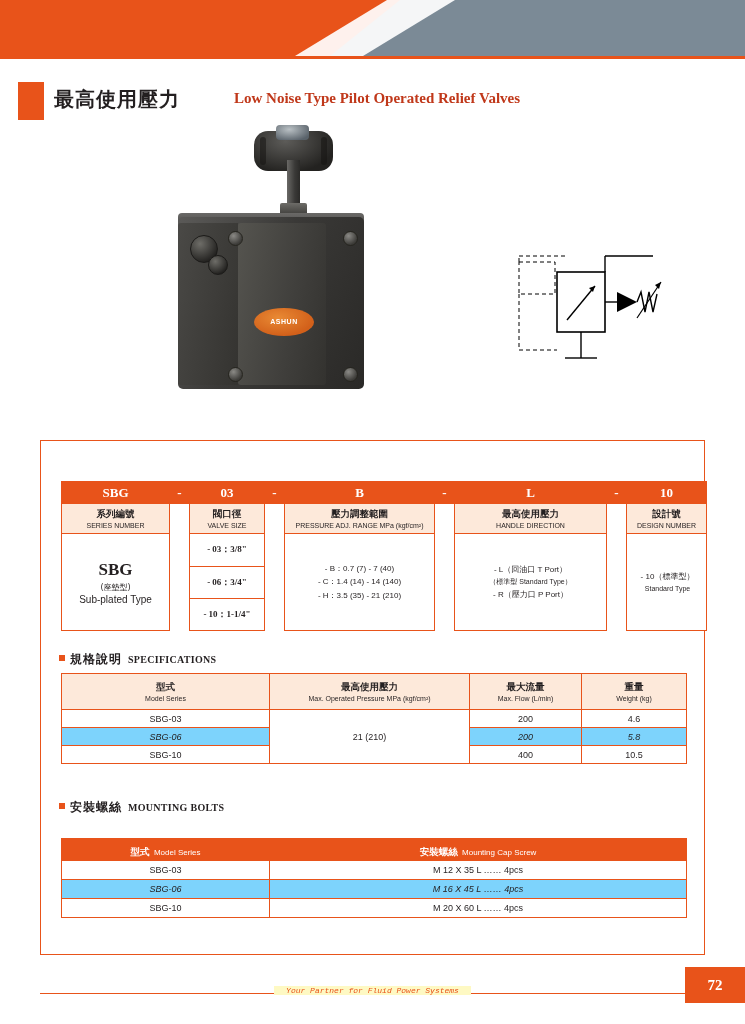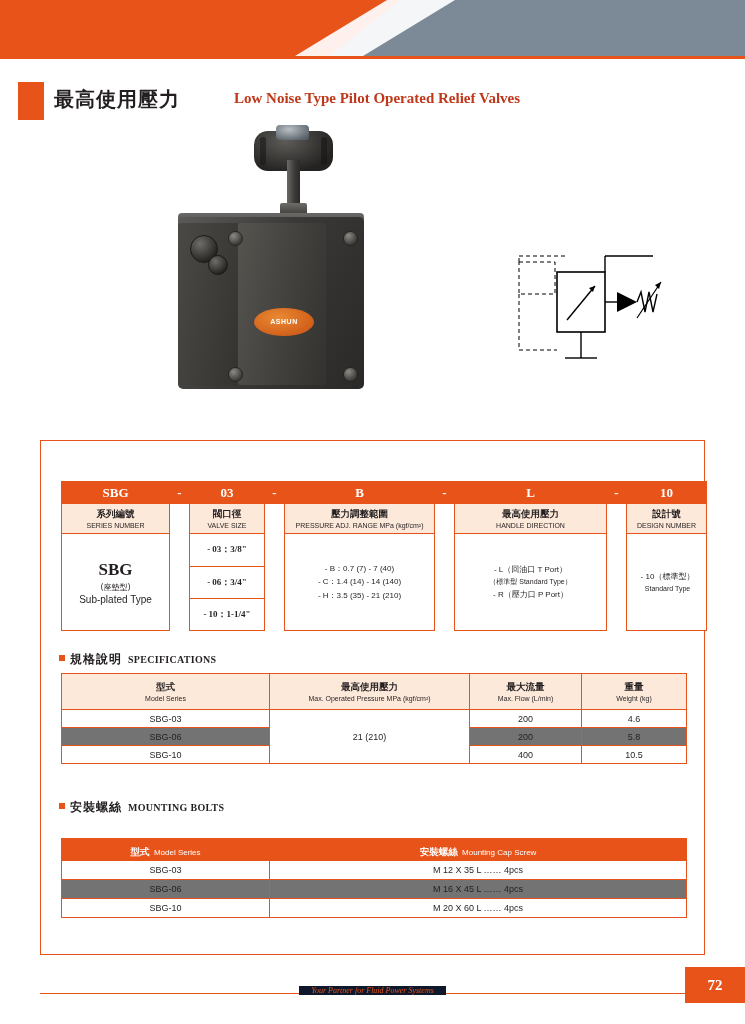--- a/index.html
+++ b/index.html
@@ -312,21 +312,21 @@
     border-collapse: collapse;
     table-layout: fixed;
   }
   .spec-table td, .spec-table th {
     border: 1px solid #e8531a;
     text-align: center;
     vertical-align: middle;
   }
   .spec-table thead td { background: #fde9da; height: 36px; padding: 2px; }
   .spec-table tbody td { height: 18px; font-size: 9px; font-family: "Liberation Sans", sans-serif; }
-  .row-alt td { background: #737373; }
+  .row-alt td { background: #7dd3fc; font-style: italic; }
 
   
   .bolt-table {
     position: absolute;
     left: 20px; top: 397px;
     width: 625px;
     border-collapse: collapse;
     table-layout: fixed;
   }
   .bolt-table td { border: 1px solid #e8531a; text-align: center; vertical-align: middle; }
@@ -346,22 +346,23 @@
     position: absolute;
     left: 0; top: 986px;
     width: 745px;
     text-align: center;
     font-size: 8px;
     color: #e8531a;
     font-family: "Liberation Serif", serif;
     font-style: italic;
   }
   .footer-text span {
-    background: #0f172a;
+    background: #fef9c3;
     padding: 0 12px;
+    font-family: Liberation Mono, monospace;
   }
   .page-num {
     position: absolute;
     right: 0; top: 967px;
     width: 60px; height: 36px;
     background: #e8531a;
     color: #ffffff;
     font-size: 15px;
     font-weight: bold;
     text-align: center;

